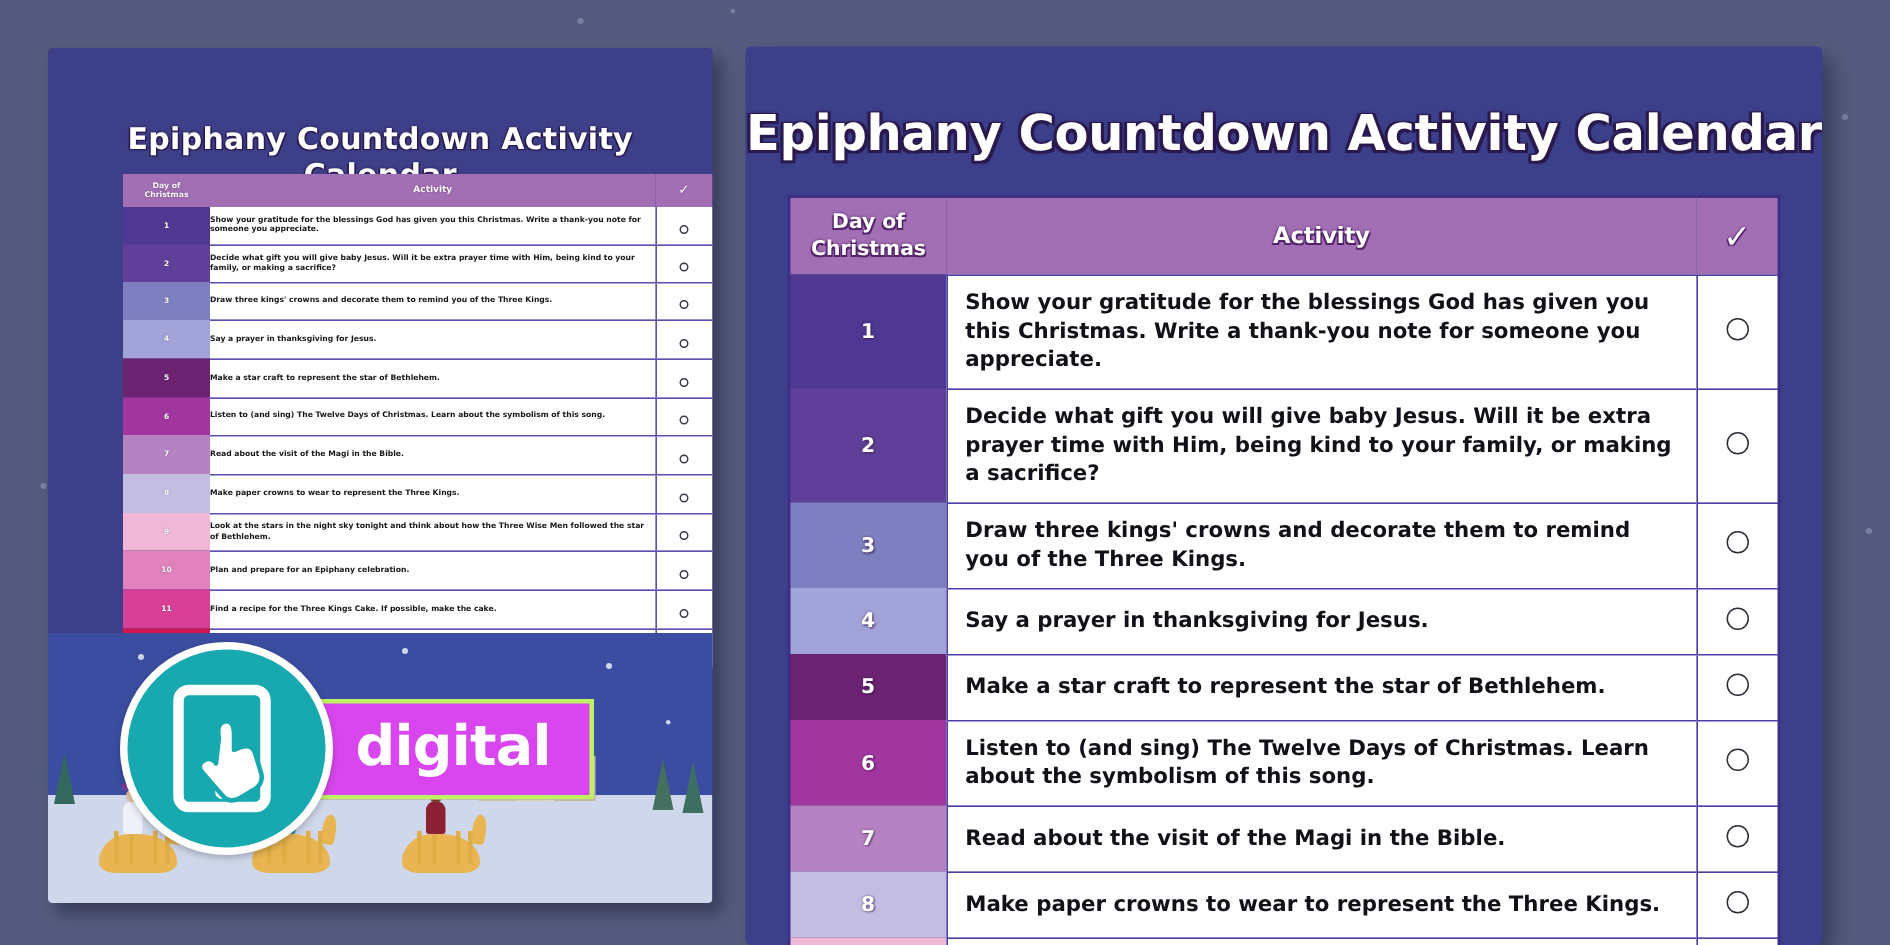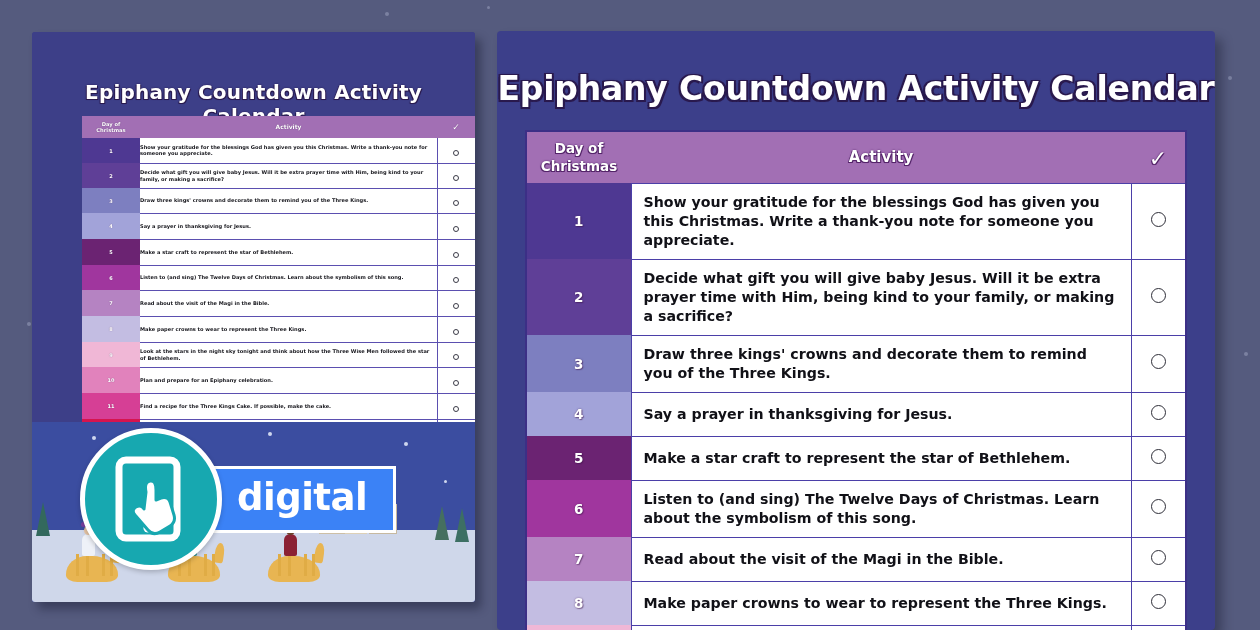--- a/index.html
+++ b/index.html
@@ -160,27 +160,27 @@
     background: #17a8b0;
     border: 5px solid #ffffff;
     display: flex;
     align-items: center;
     justify-content: center;
     position: relative;
     z-index: 3;
     box-shadow: 0 2px 5px rgba(0,0,0,.22);
   }
   .digital-banner {
-    background: #3b82f6;
+    background: #d946ef;
     color: #ffffff;
     font-size: 37px;
     font-weight: bold;
     padding: 7px 26px 11px 68px;
     margin-left: -56px;
-    border: 3px solid #ffffff;
+    border: 3px solid #bef264;
     position: relative;
     z-index: 2;
     letter-spacing: -.5px;
   }
 
   
   .main-card {
     position: absolute;
     left: 497px;
     top: 31px;

